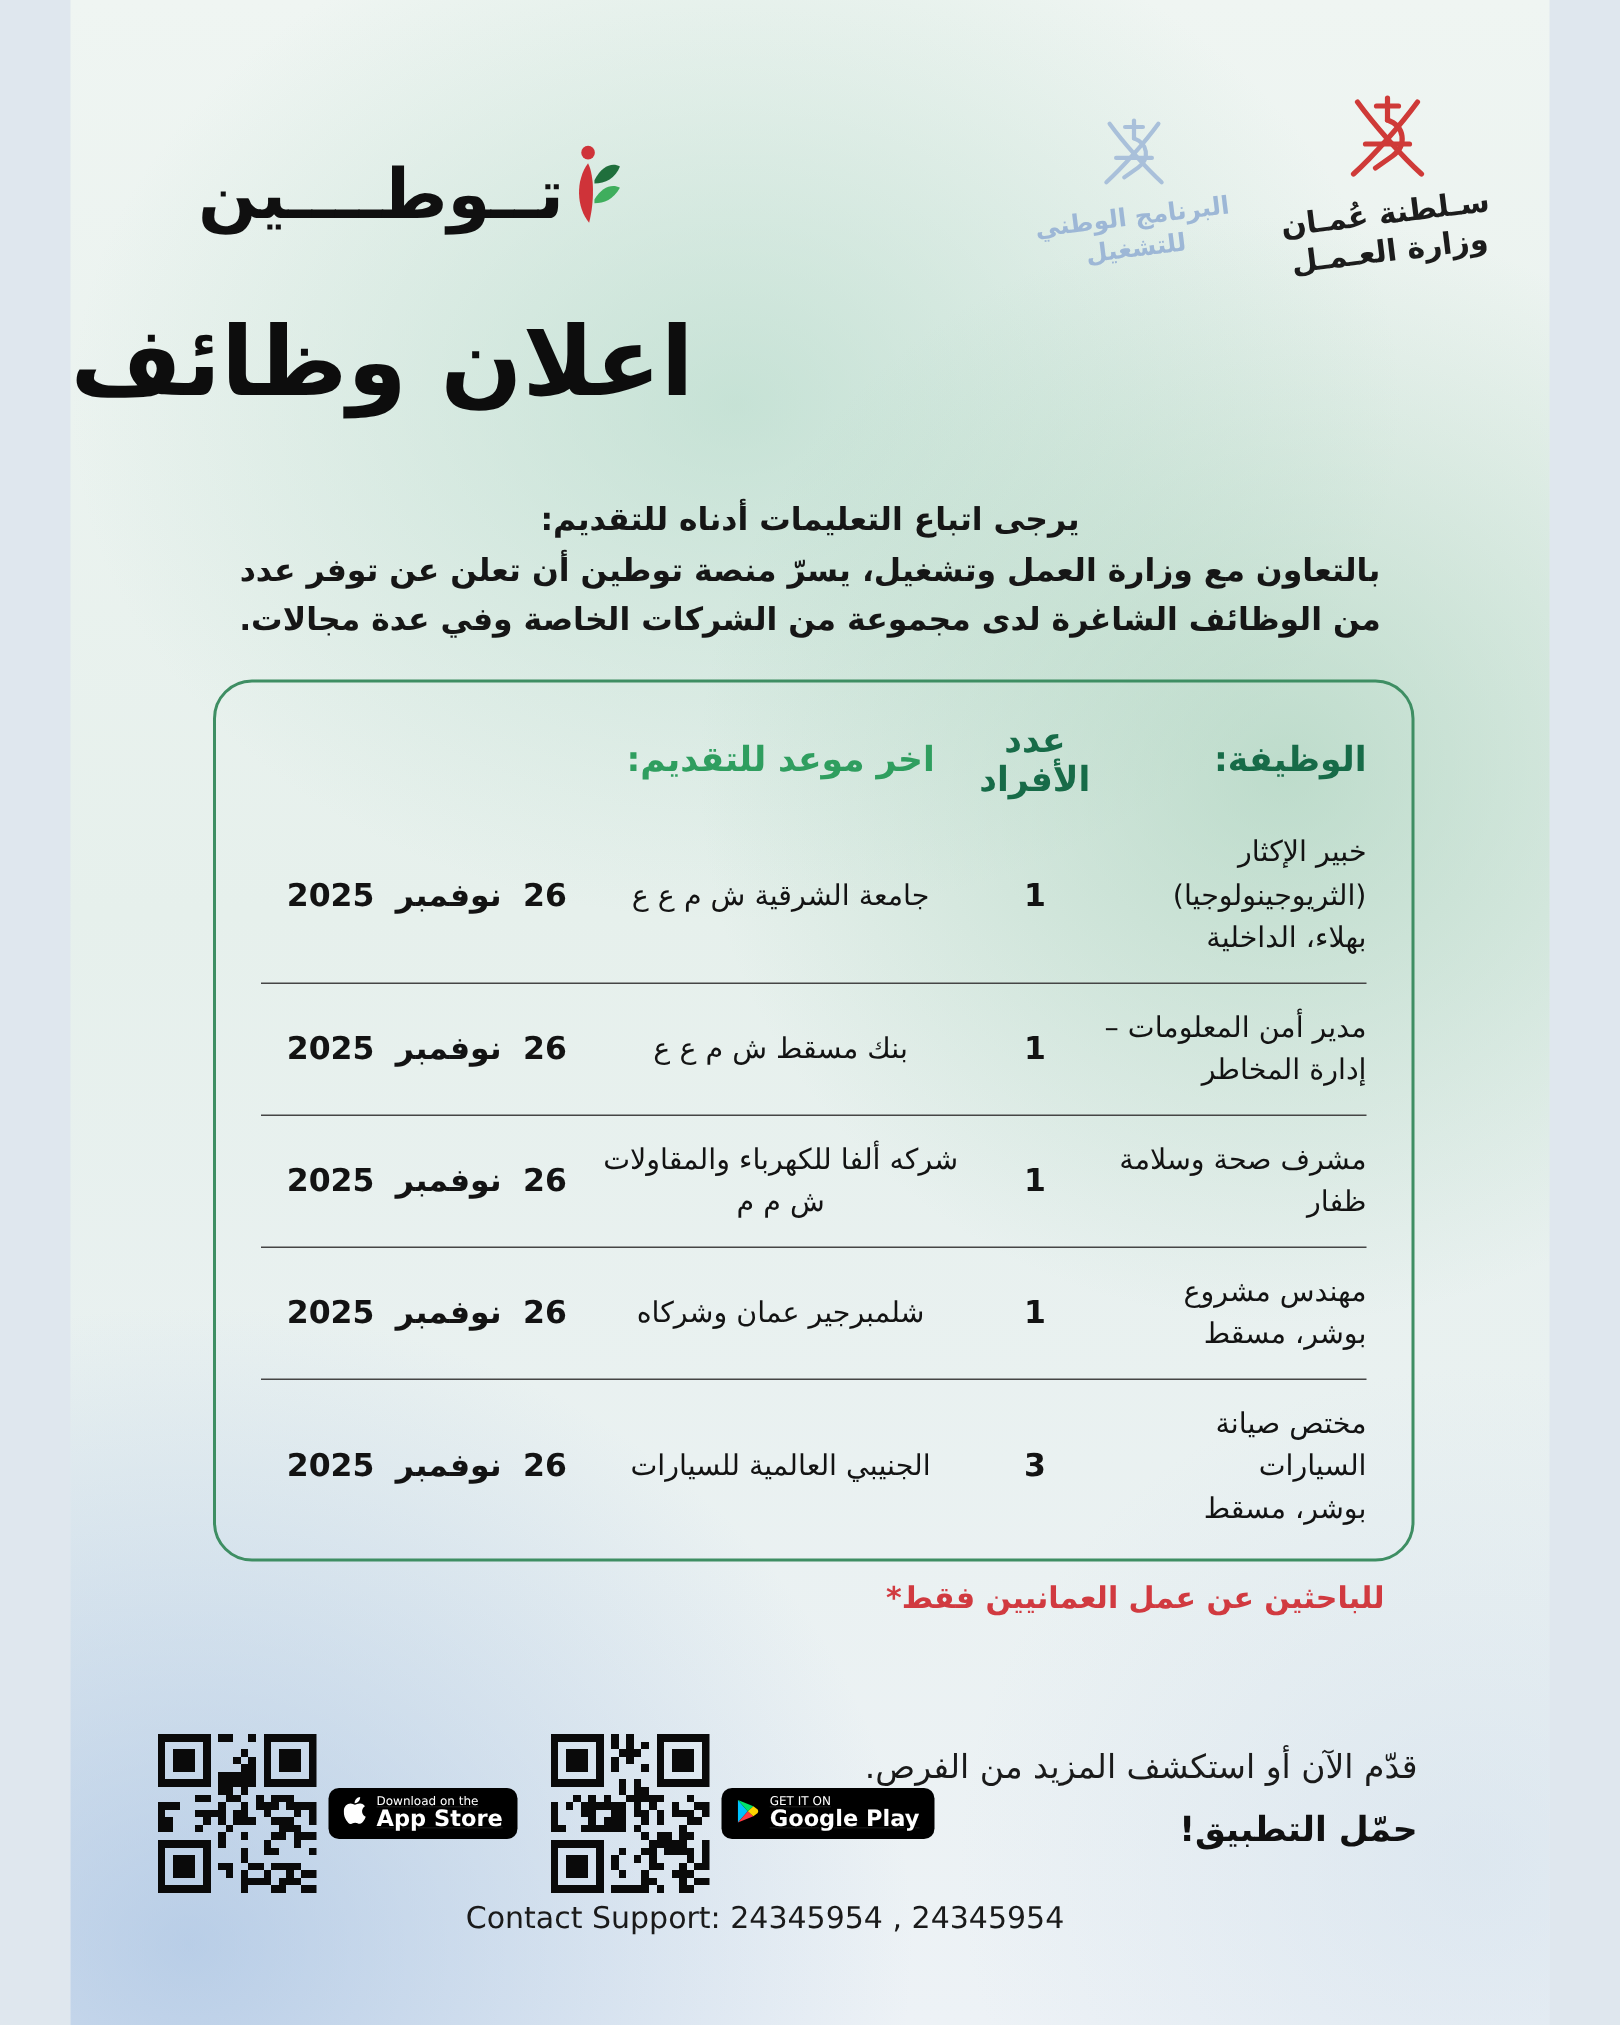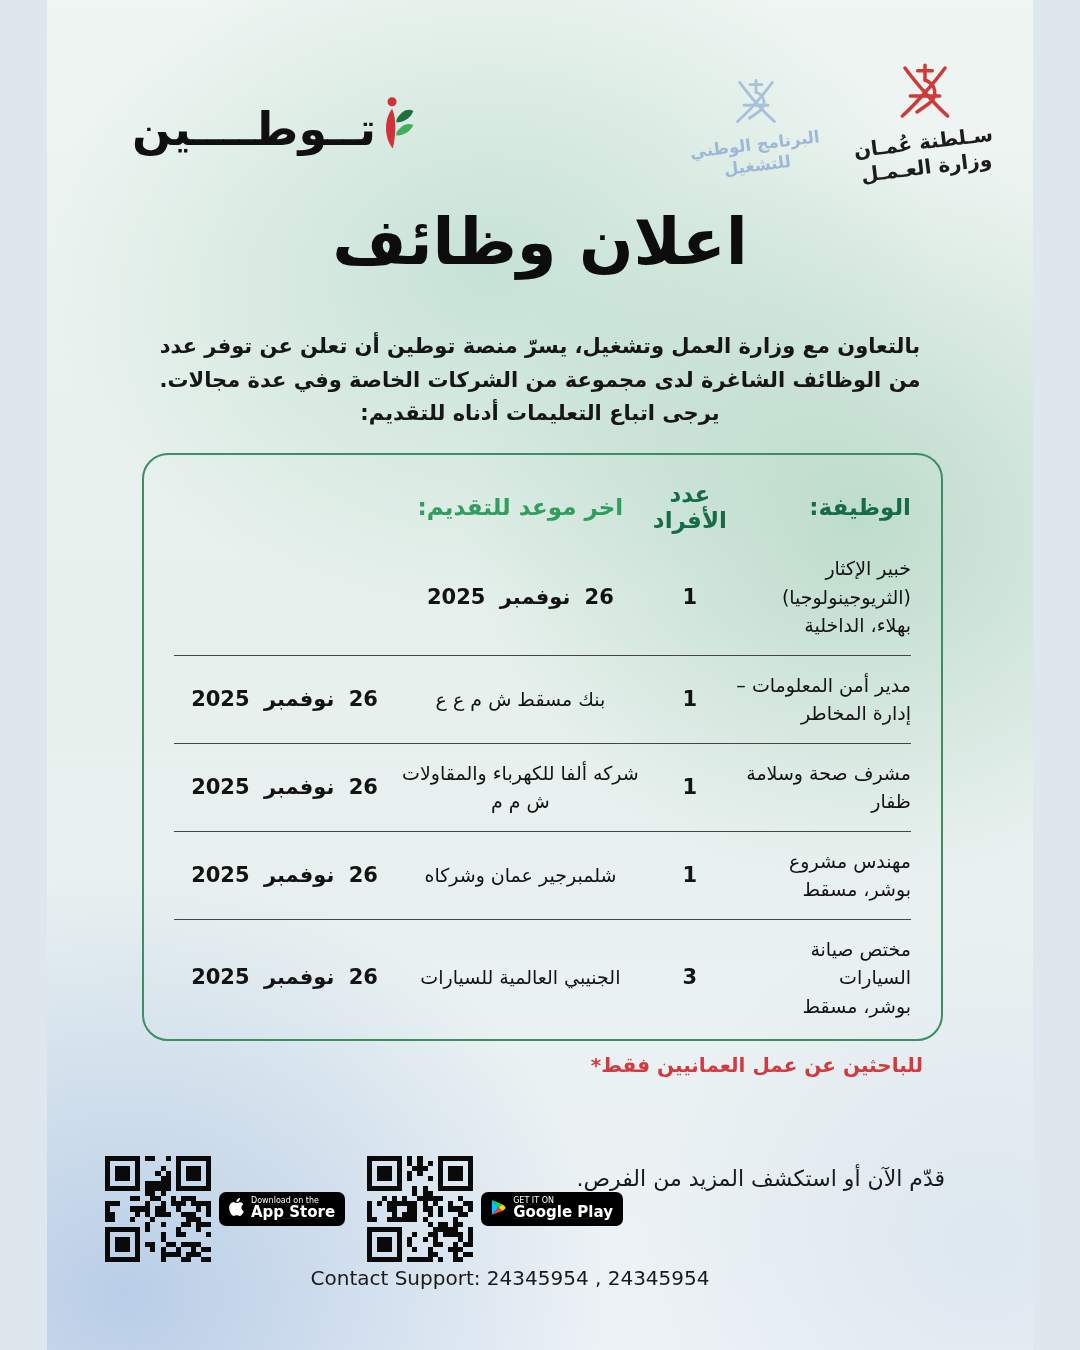--- a/index.html
+++ b/index.html
@@ -17,21 +17,21 @@
   .tawteen{position:absolute;left:85px;top:92px;display:flex;align-items:flex-start;gap:4px;}
   .tawteen .word{font-size:46px;font-weight:bold;color:#101010;line-height:1;margin-top:14px;letter-spacing:-1px;}
   .gov{position:absolute;top:60px;right:38px;display:flex;gap:34px;align-items:flex-start;}
   .gov .logo-col{display:flex;flex-direction:column;align-items:center;}
   .nep{margin-top:16px;}
   .nep-text{color:#9db7d6;font-weight:bold;font-size:16.5px;line-height:1.3;text-align:center;
     white-space:pre-line;transform:rotate(-7deg);margin-top:2px;}
   .mol-text{color:#1c1c1c;font-weight:bold;font-size:20px;line-height:1.25;text-align:center;
     white-space:pre-line;transform:rotate(-7deg);margin-top:2px;}
   
-  .title{position:absolute;top:205px;left:0;right:0;margin:0;text-align:center;
+  .title{position:absolute;top:205px;left:0;right:0;margin:0;text-align:left;
     font-size:64px;font-weight:bold;color:#0d0d0d;}
   .intro{position:absolute;top:330px;left:100px;right:100px;text-align:center;
     font-weight:bold;font-size:21px;line-height:1.6;color:#161616;}
   .intro p{margin:0;}
   
   .jobs-table{position:absolute;top:453px;left:95px;right:90px;
     border:2px solid #3e8e63;border-radius:26px;padding:14px 30px 4px 30px;}
   .thead,.trow{display:grid;grid-template-columns:24% 12% 34% 30%;align-items:center;}
   .thead{padding:12px 0 6px 0;}
   .th{font-weight:bold;font-size:23px;color:#176b48;}
@@ -111,36 +111,37 @@
         </svg>
       </span>
       <div class="mol-text">سـلطنة عُمـان
 وزارة العـمـل</div>
     </div>
   </div>
 
   <h1 class="title" dir="rtl">اعلان وظائف</h1>
 
   <div class="intro" dir="rtl">
+    <p>يرجى اتباع التعليمات أدناه للتقديم:</p>
     <p>بالتعاون مع وزارة العمل وتشغيل، يسرّ منصة توطين أن تعلن عن توفر عدد من الوظائف الشاغرة لدى مجموعة من الشركات الخاصة وفي عدة مجالات.</p>
-    <p>يرجى اتباع التعليمات أدناه للتقديم:</p>
   </div>
 
   <section class="jobs-table" dir="rtl">
     <div class="thead">
       <div class="th job">الوظيفة:</div>
       <div class="th count">عدد الأفراد</div>
       <div class="th deadline">اخر موعد للتقديم:</div>
     </div>
 
     <div class="trow">
       <div class="td job">خبير الإكثار
 (الثريوجينولوجيا)
 بهلاء، الداخلية</div>
       <div class="td count">1</div>
+      <div class="td company">جامعة الشرقية ش م ع ع</div>
       <div class="td deadline">26 نوفمبر 2025</div>
     </div>
     <div class="trow">
       <div class="td job">مدير أمن المعلومات –
 إدارة المخاطر</div>
       <div class="td count">1</div>
       <div class="td company">بنك مسقط ش م ع ع</div>
       <div class="td deadline">26 نوفمبر 2025</div>
     </div>
     <div class="trow">
@@ -164,20 +165,21 @@
       <div class="td count">3</div>
       <div class="td company">الجنيبي العالمية للسيارات</div>
       <div class="td deadline">26 نوفمبر 2025</div>
     </div>
   </section>
 
   <p class="note" dir="rtl">للباحثين عن عمل العمانيين فقط*</p>
 
   <div class="cta" dir="rtl">
     <p class="cta1">قدّم الآن أو استكشف المزيد من الفرص.</p>
+    <p class="cta2">حمّل التطبيق!</p>
   </div>
 
   <div class="qr-group">
     <div class="qr-col">
       <div class="qr" id="qr1"><svg viewBox="0 0 21 21" width="100%" height="100%" shape-rendering="crispEdges">
             <rect x="0" y="0" width="1" height="1" fill="#0a0a0a"></rect>
             <rect x="1" y="0" width="1" height="1" fill="#0a0a0a"></rect>
             <rect x="2" y="0" width="1" height="1" fill="#0a0a0a"></rect>
             <rect x="3" y="0" width="1" height="1" fill="#0a0a0a"></rect>
             <rect x="4" y="0" width="1" height="1" fill="#0a0a0a"></rect>

